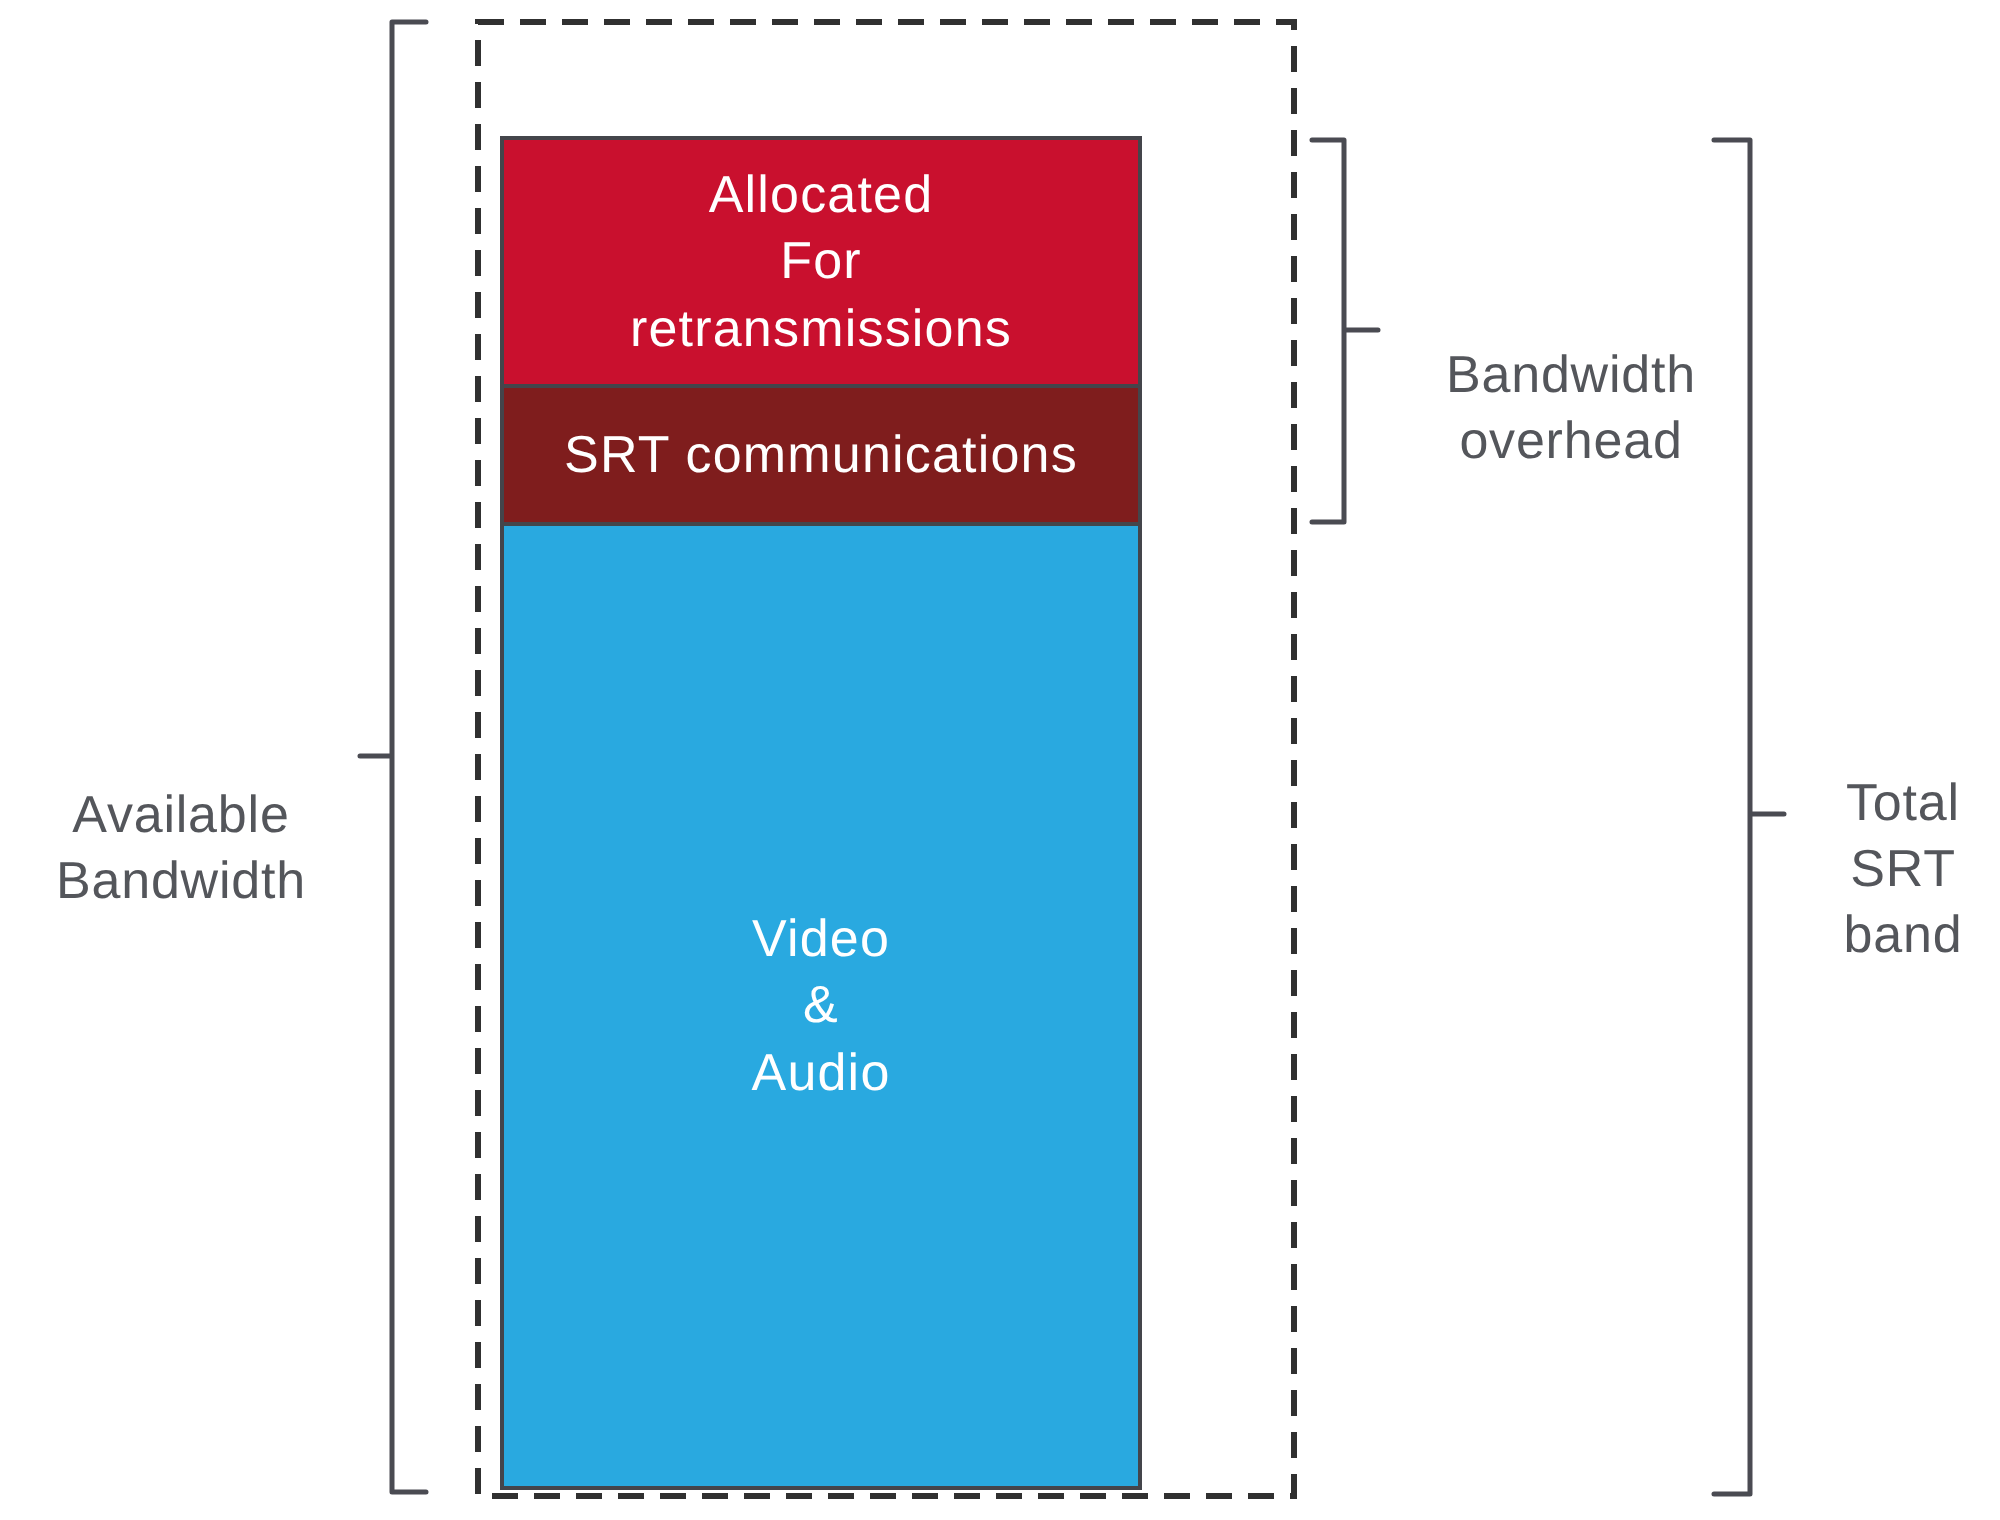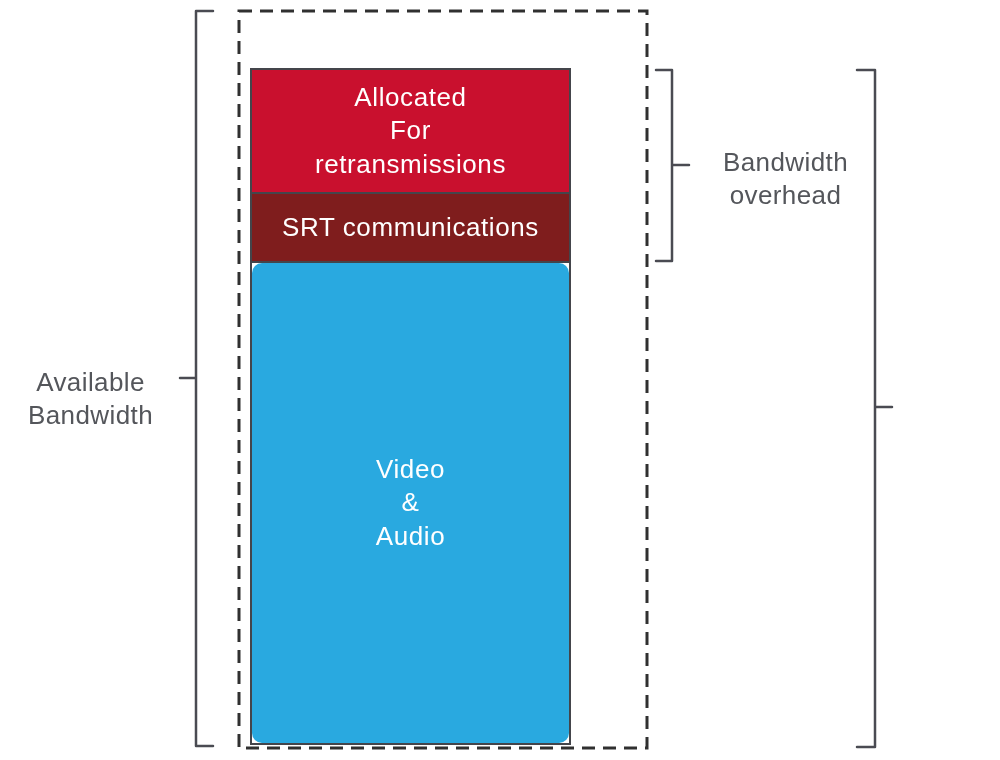--- a/index.html
+++ b/index.html
@@ -54,30 +54,30 @@
     .seg-srt {
       height: 71px;
       flex: none;
       background: #7f1d1d;
       border-top: 2px solid #44454B;
       border-bottom: 2px solid #44454B;
     }
     .seg-av {
       flex: 1;
       background: #29A9E0;
-      border-radius: 10px;
     }
     .outside-label {
       position: absolute;
       color: #54565B;
       font-size: 26px;
       line-height: 1.27;
       letter-spacing: 0.4px;
       text-align: center;
       white-space: pre-line;
+      margin-top: 25px;
     }
     .lbl-available {
       left: 8px;
       top: 366px;
       width: 165px;
     }
     .lbl-overhead {
       left: 698px;
       top: 146px;
       width: 175px;
@@ -112,14 +112,17 @@
 &amp;
 Audio</div>
   </div>
 
   <div class="outside-label lbl-available">Available
 Bandwidth</div>
 
   <div class="outside-label lbl-overhead">Bandwidth
 overhead</div>
 
+  <div class="outside-label lbl-total">Total
+SRT
+band</div>
 
 </div>
 
 </body></html>

